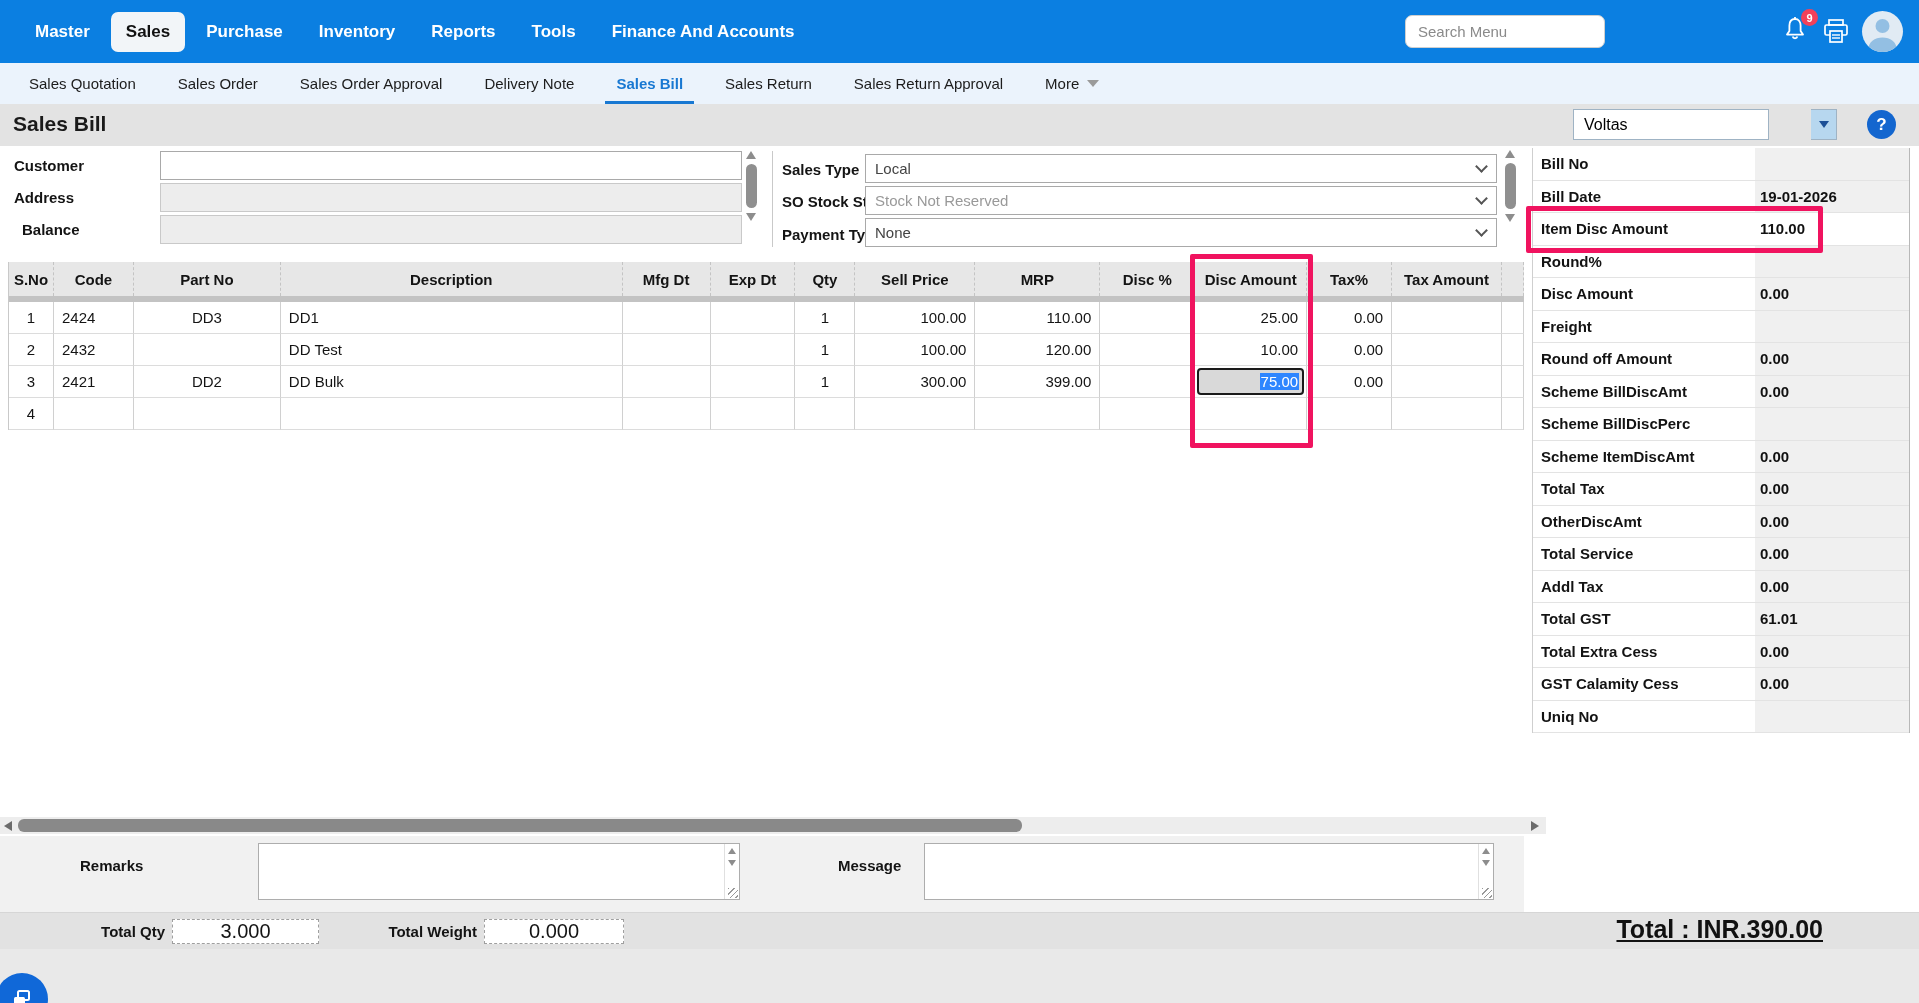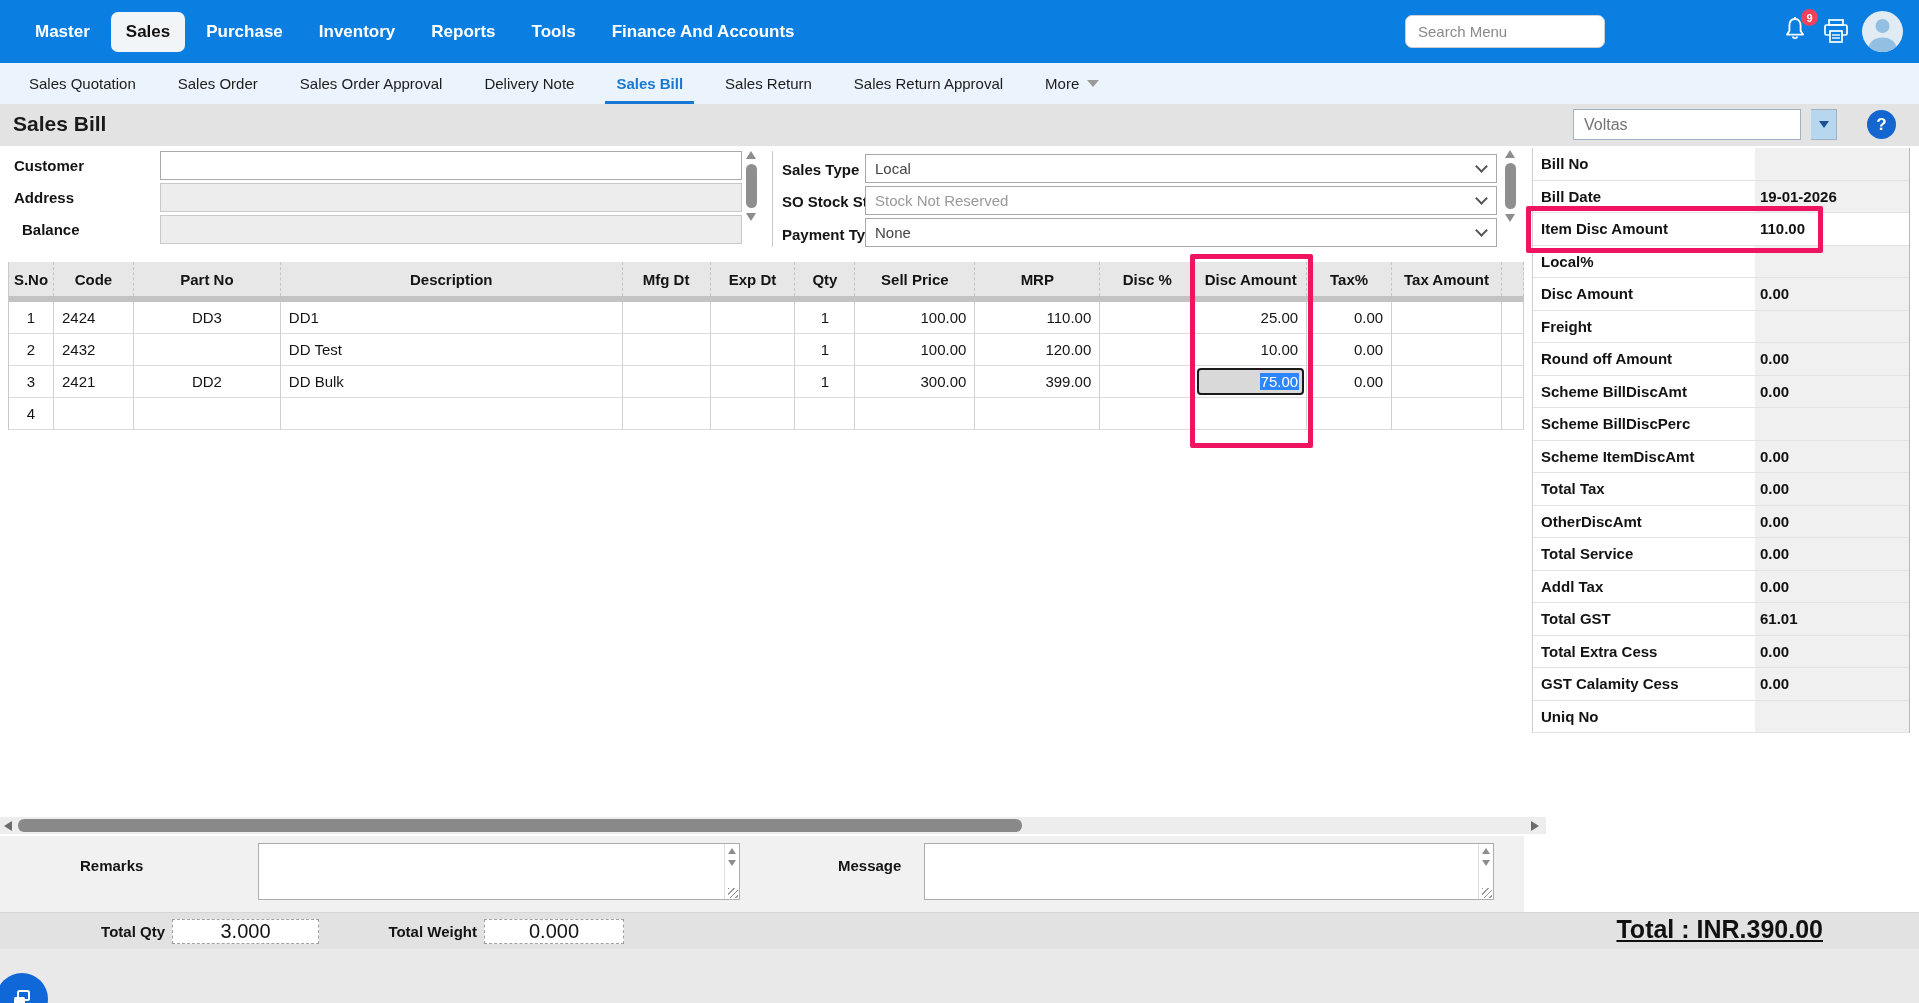--- a/index.html
+++ b/index.html
@@ -21,21 +21,21 @@
   
   .subtabs { position:absolute; top:63px; left:0; width:1919px; height:41px; background:#ebf3fc; display:flex; align-items:stretch; padding-left:8px; }
   .subtab { font-size:15px; color:#1c1c1c; padding:0 21px; display:flex; align-items:center; cursor:pointer; position:relative; white-space:nowrap; }
   .subtab.active { color:var(--tab-active-blue,#1878d2); font-weight:bold; }
   .subtab.active::after { content:""; position:absolute; left:10px; right:10px; bottom:0; height:3px; background:var(--tab-active-blue,#1878d2); }
   .caret-down { width:0; height:0; border-left:6px solid transparent; border-right:6px solid transparent; border-top:7px solid #9a9a9a; margin-left:8px; }
 
   
   .titlebar { position:absolute; top:104px; left:0; width:1919px; height:42px; background:#e3e3e3; }
   .page-title { position:absolute; left:13px; top:8px; font-size:21px; font-weight:bold; color:#1a1a1a; }
-  .company-select { position:absolute; left:1573px; top:5px; width:228px; height:31px; background:#fff; border:1px solid #9fb3c4; display:flex; align-items:center; padding-left:10px; font-size:16px; color:#737373; cursor:pointer; }
+  .company-select { position:absolute; left:1573px; top:5px; width:196px; height:31px; background:#fff; border:1px solid #9fb3c4; display:flex; align-items:center; padding-left:10px; font-size:16px; color:#000000; cursor:pointer; }
   .company-arrow { position:absolute; left:1811px; top:5px; width:26px; height:31px; background:#b7d7ef; border:1px solid #9fb3c4; border-left:none; display:flex; align-items:center; justify-content:center; cursor:pointer; }
   .company-arrow::after { content:""; border-left:5px solid transparent; border-right:5px solid transparent; border-top:7px solid #1c4f96; }
   .help-btn { position:absolute; left:1867px; top:6px; width:29px; height:29px; border-radius:50%; background:var(--help-blue,#1366cf); color:#fff; font-weight:bold; font-size:17px; display:flex; align-items:center; justify-content:center; cursor:pointer; }
 
   
   .form-label { position:absolute; font-size:15px; font-weight:bold; color:#141414; white-space:nowrap; }
   .tbox { position:absolute; height:29px; background:#fff; border:1px solid #a9a9a9; }
   .tbox.disabled { background:#ededed; border-color:#c9c9c9; }
   .select { position:absolute; height:29px; background:#fff; border:1px solid #a9a9a9; font-size:15px; color:#444; display:flex; align-items:center; padding-left:9px; cursor:pointer; }
   .select .val.muted { color:#999; }
@@ -292,21 +292,21 @@
     </div>
     <div class="summary-row">
       <div class="summary-label">Bill Date</div>
       <div class="summary-value">19-01-2026</div>
     </div>
     <div class="summary-row highlighted">
       <div class="summary-label">Item Disc Amount</div>
       <div class="summary-value">110.00</div>
     </div>
     <div class="summary-row">
-      <div class="summary-label">Local%</div>
+      <div class="summary-label">Round%</div>
       <div class="summary-value"></div>
     </div>
     <div class="summary-row">
       <div class="summary-label">Disc Amount</div>
       <div class="summary-value">0.00</div>
     </div>
     <div class="summary-row">
       <div class="summary-label">Freight</div>
       <div class="summary-value"></div>
     </div>

